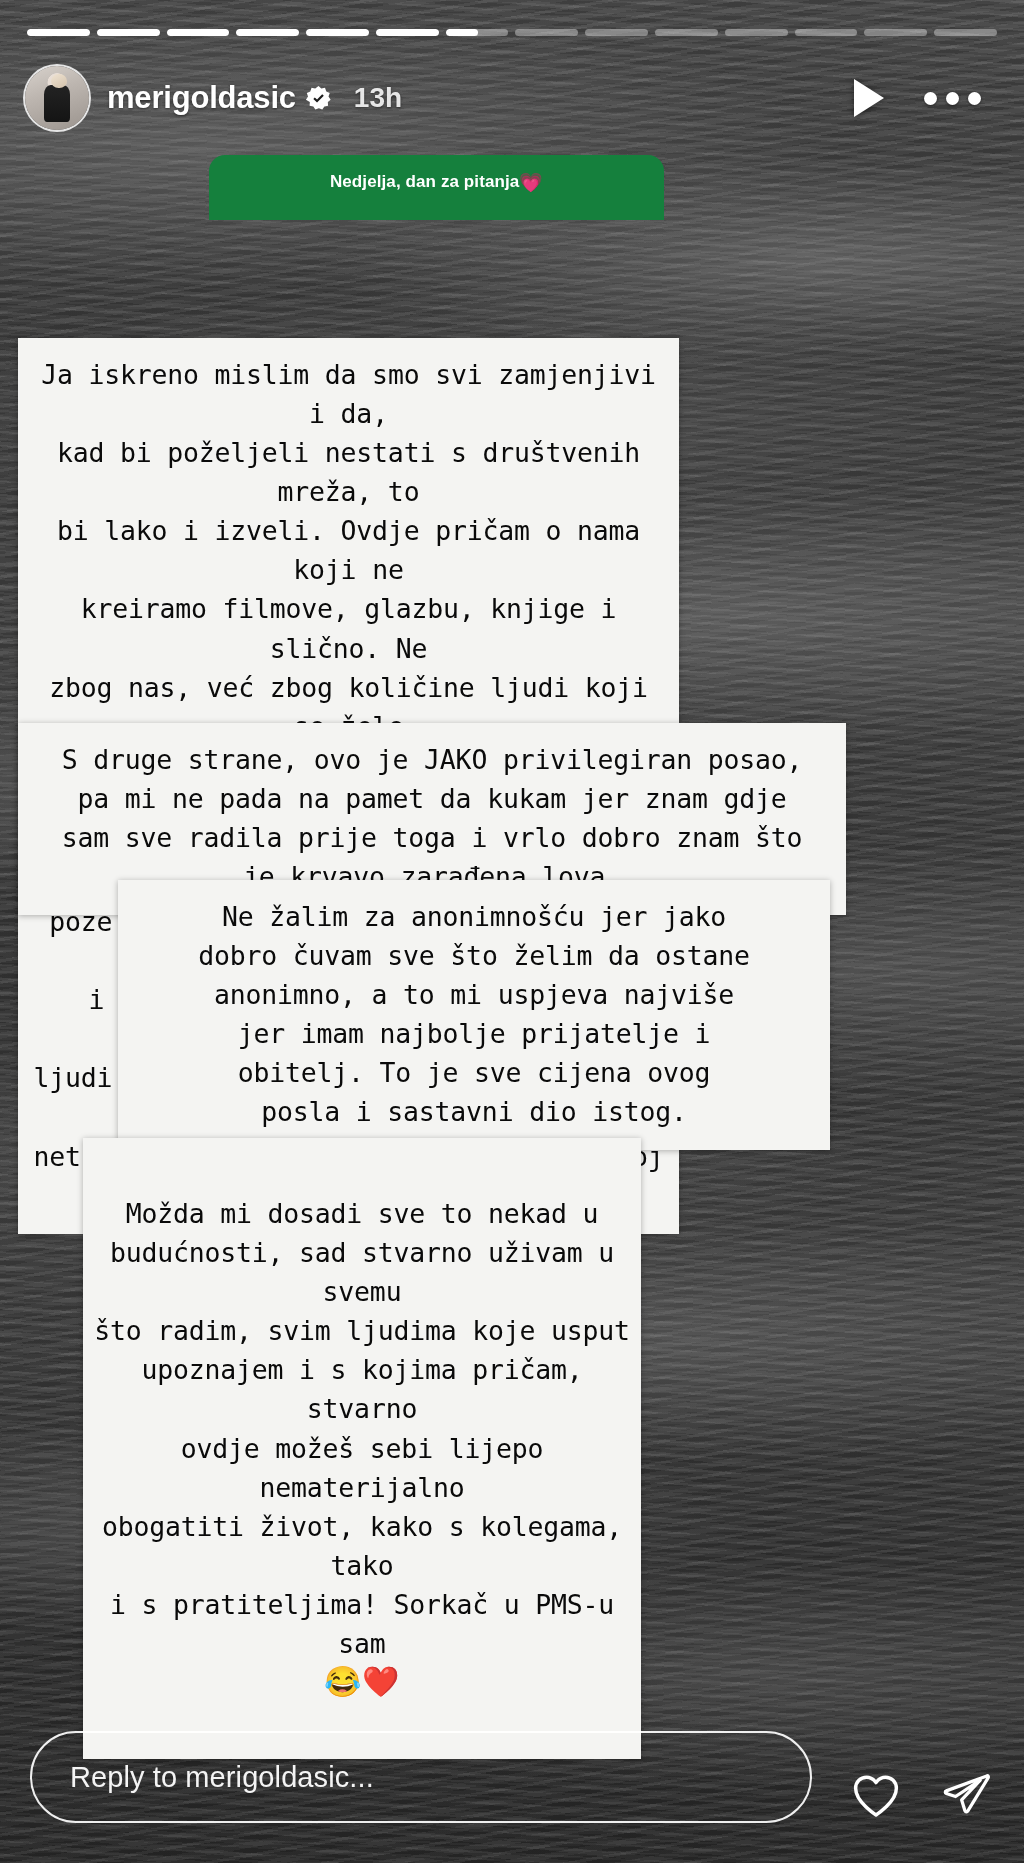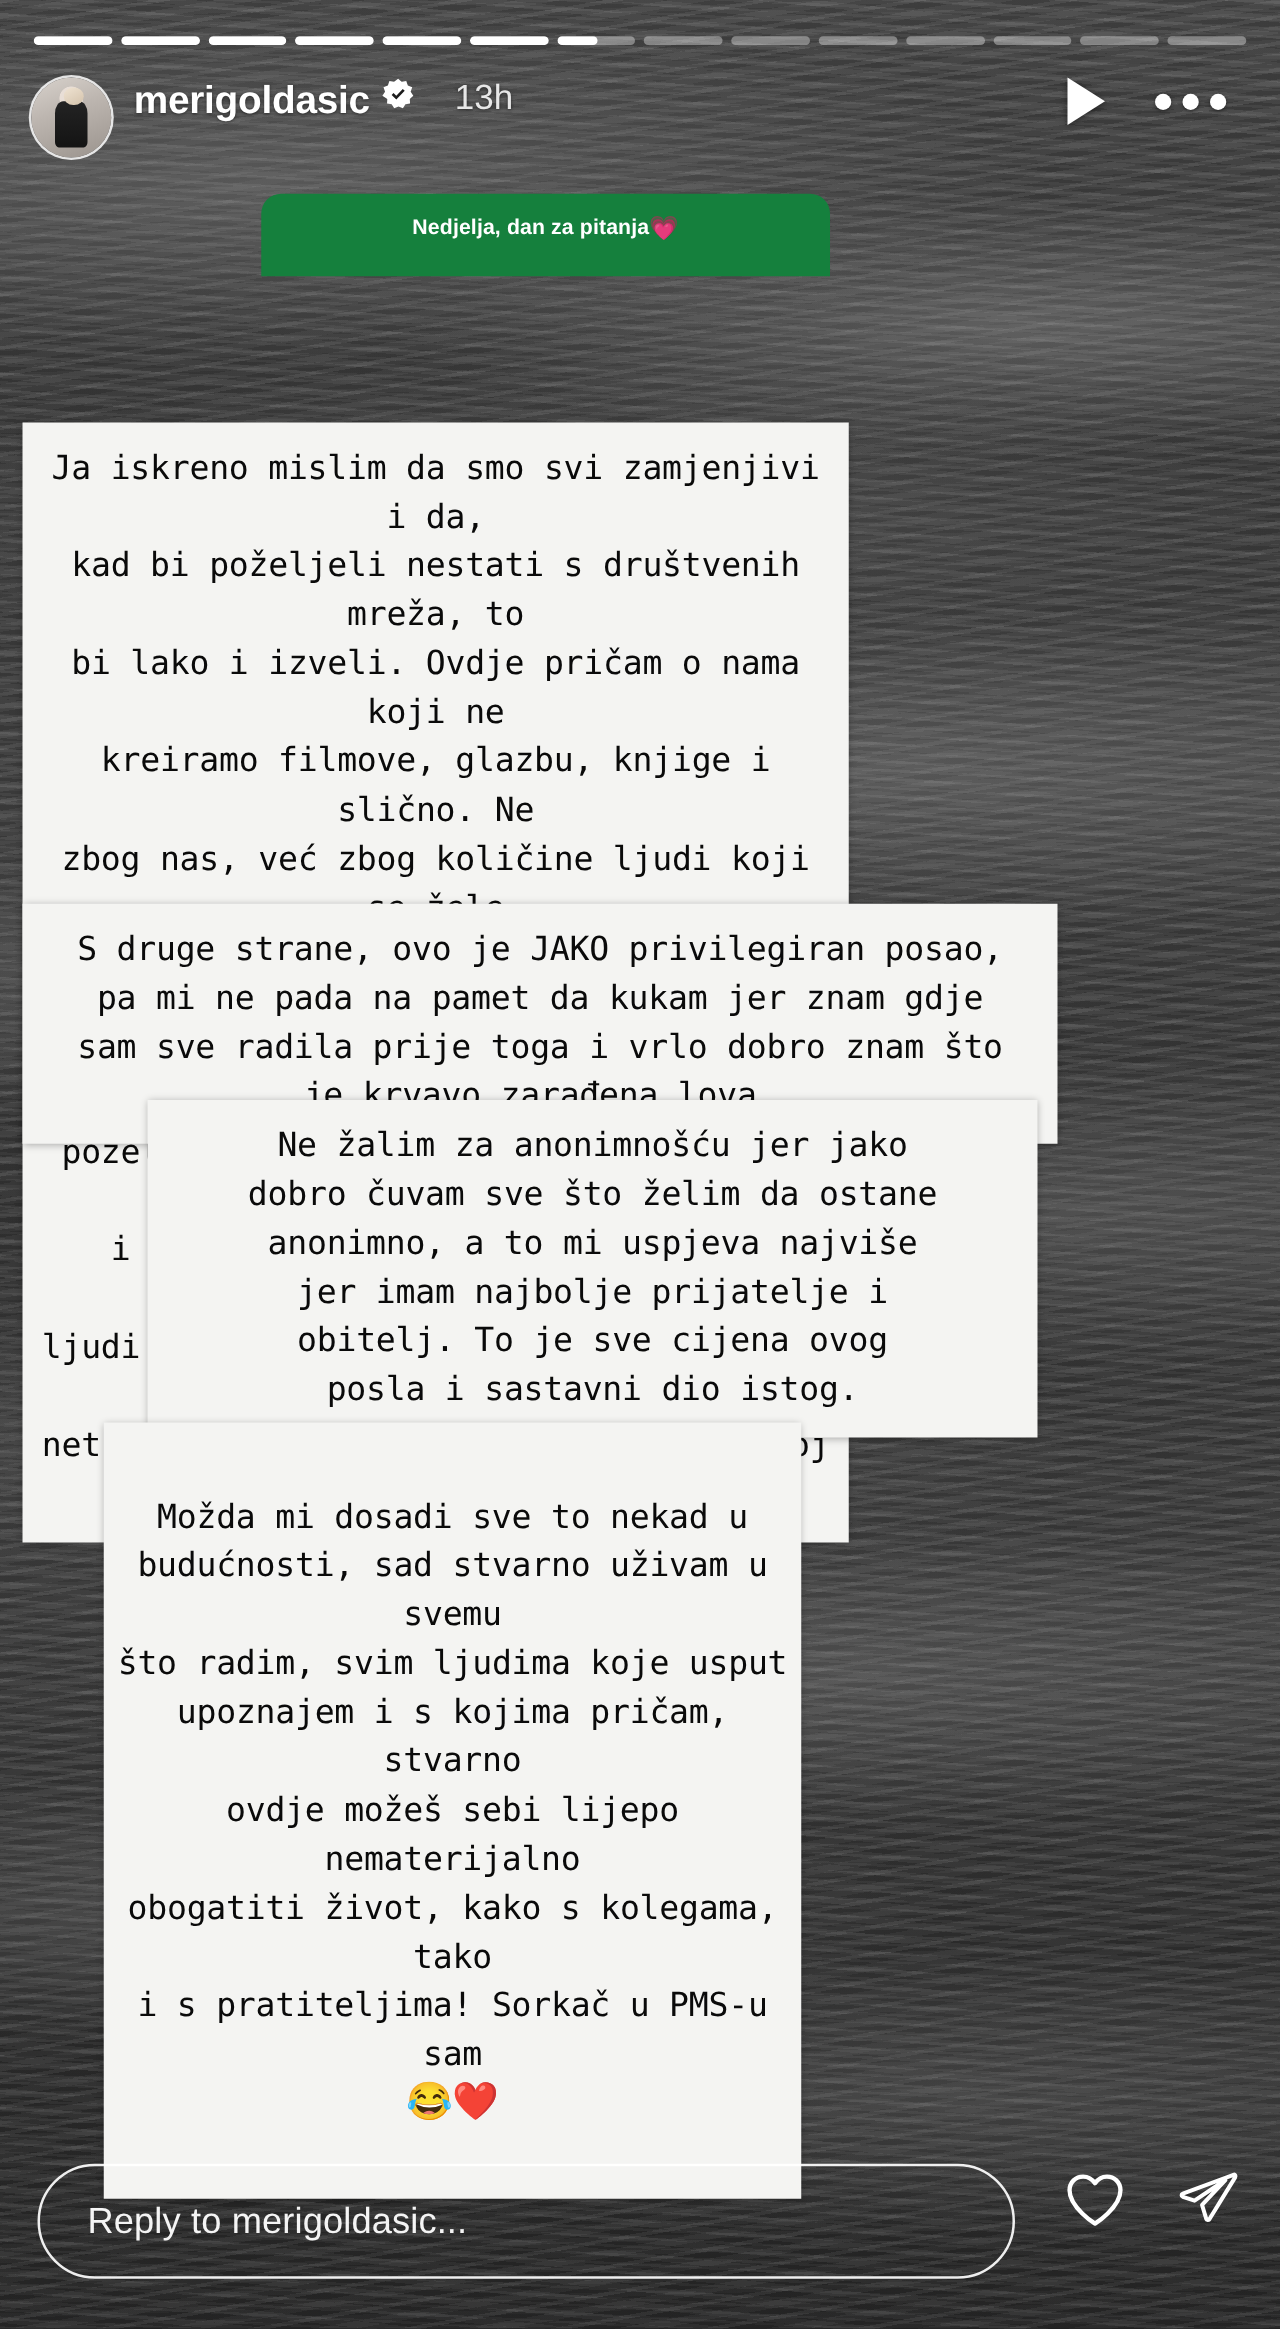--- a/index.html
+++ b/index.html
@@ -49,21 +49,21 @@
     position:absolute; top:29px; left:27px; right:27px;
     display:flex; gap:7px; z-index:20;
   }
   .seg { flex:1 1 0; height:7px; border-radius:4px;
          background:rgba(255,255,255,.36); overflow:hidden; }
   .seg > i { display:block; height:100%; background:#fff; border-radius:4px; }
 
   
   #story-header {
     position:absolute; top:62px; left:25px; right:43px; height:72px;
-    display:flex; align-items:flex-start; z-index:20;
+    display:flex; align-items:center; z-index:20;
   }
   #avatar {
     width:64px; height:64px; border-radius:50%; flex:none;
     background:
       radial-gradient(circle at 50% 26%, #e8ded6 0 16%, transparent 17%),
       linear-gradient(160deg,#d8d2cc 0%,#bdb6b0 40%,#9a938d 100%);
     box-shadow:0 0 0 2px rgba(255,255,255,.85);
     position:relative; overflow:hidden;
   }
   #avatar::before{
@@ -74,22 +74,22 @@
     content:""; position:absolute; left:41%; top:13%; width:24%; height:22%;
     background:linear-gradient(150deg,#efe3d2,#d3c2ab); border-radius:50%;
   }
   #username {
     margin-left:18px; color:#fff; font-size:31px; font-weight:600;
     letter-spacing:-.2px; text-shadow:0 1px 3px rgba(0,0,0,.5);
     white-space:nowrap;
   }
   #verified-badge { margin-left:9px; flex:none; display:flex; align-items:center; }
   #timestamp {
-    margin-left:32px; color:rgba(255,255,255,.88); font-size:28px;
-    font-weight:400; text-shadow:0 1px 3px rgba(0,0,0,.5);
+    margin-left:22px; color:rgba(255,255,255,.88); font-size:28px;
+    font-weight:700; text-shadow:0 1px 3px rgba(0,0,0,.5);
   }
   #header-actions { margin-left:auto; display:flex; align-items:center; gap:40px; }
   #play-button { width:0;height:0;border-left:30px solid #fff;
                  border-top:19px solid transparent;border-bottom:19px solid transparent;
                  filter:drop-shadow(0 1px 3px rgba(0,0,0,.5)); }
   #more-menu { display:flex; gap:9px; }
   #more-menu span { width:13px;height:13px;border-radius:50%;background:#fff;
                     box-shadow:0 1px 3px rgba(0,0,0,.5); }
 
   
@@ -121,21 +121,21 @@
   }
   #answer-1 { top:338px; left:18px;  width:661px; }
   #answer-2 { top:723px; left:18px;  width:828px; }
   #answer-3 { top:880px; left:118px; width:712px; }
   #answer-4 { top:1122px;left:83px;  width:558px;margin-top:16px; }
   #answer-4 .emoji-line { font-size:30px; line-height:1.25; display:block; }
 
   
   #reply-bar {
     position:absolute; left:30px; right:30px; bottom:40px; height:92px;
-    display:flex; align-items:flex-start; z-index:20;
+    display:flex; align-items:flex-end; z-index:20;
   }
   #reply-input {
     flex:1 1 auto; height:92px; border-radius:46px;
     border:2px solid rgba(255,255,255,.92);
     display:flex; align-items:center; padding:0 38px;
     background:transparent; color:rgba(255,255,255,.95);
     font-size:29px; letter-spacing:.1px;
   }
   #reply-actions { display:flex; align-items:center; gap:34px; margin-left:36px; }
   .bar-icon { width:56px; height:56px; display:flex; align-items:center; justify-content:center; }

